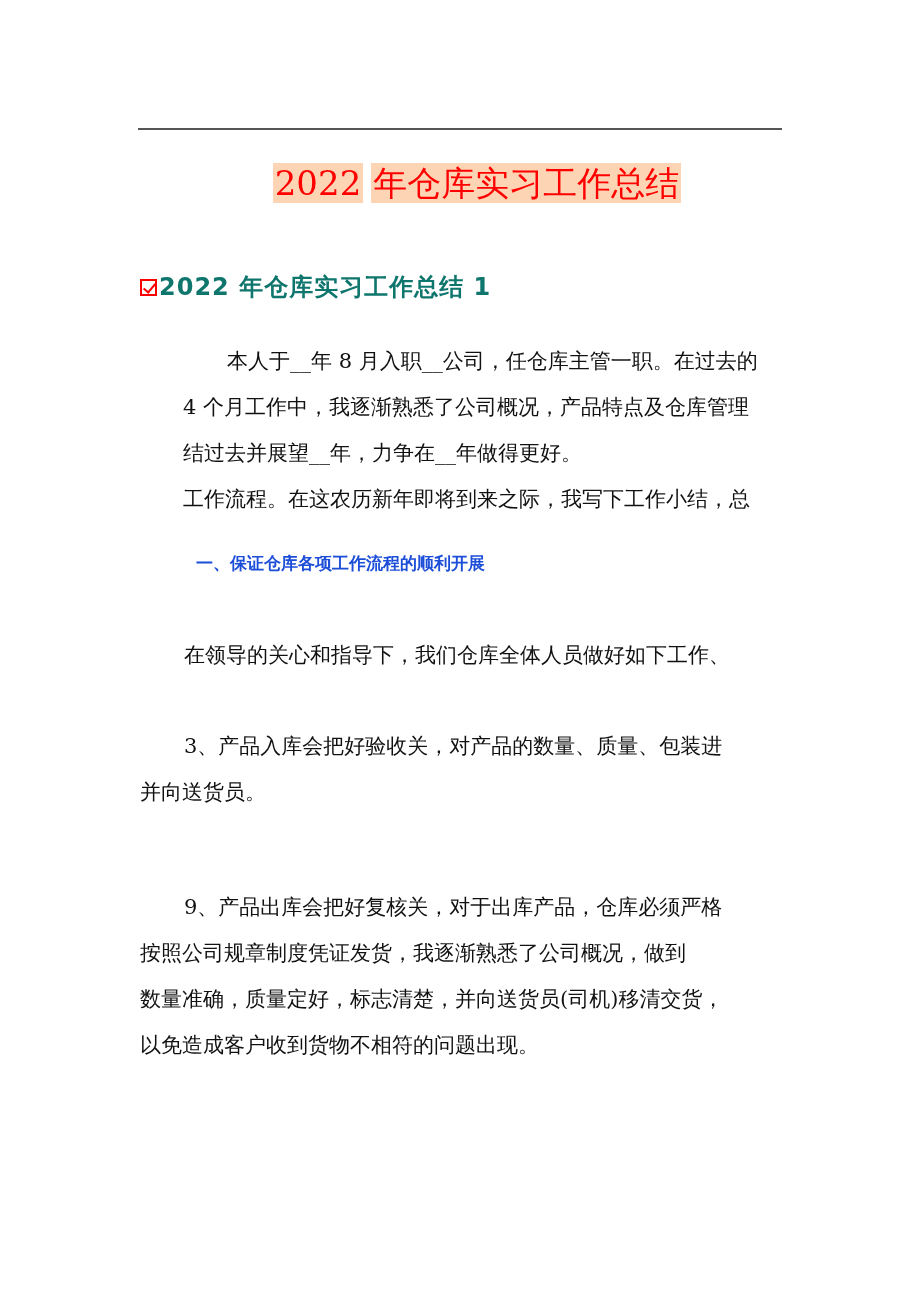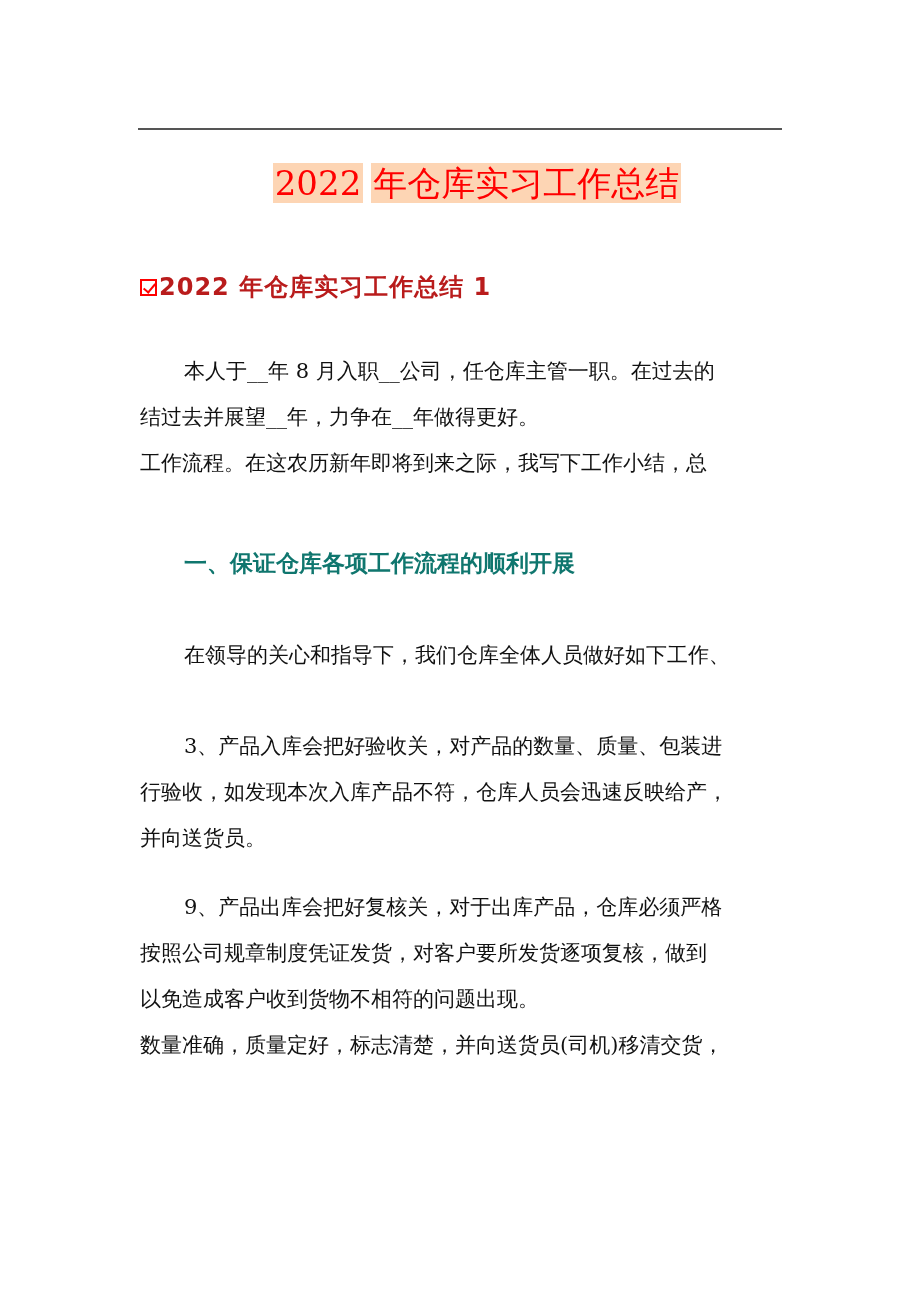--- a/index.html
+++ b/index.html
@@ -47,21 +47,21 @@
   .doc-title .gap {
     display: inline-block;
     width: 8px;
   }
   .section-heading {
     position: absolute;
     left: 140px;
     top: 270px;
     font-size: 24px;
     line-height: 34px;
-    color: #b91c1c;
+    color: #0f766e;
     font-weight: bold;
     font-family: "DejaVu Sans", "Liberation Sans", sans-serif;
     white-space: nowrap;
     letter-spacing: 1px;
   }
   .checkbox-icon {
     display: inline-block;
     width: 17px;
     height: 17px;
     border: 2px solid #ff0000;
@@ -91,63 +91,63 @@
     text-align: justify;
     font-family: "DejaVu Serif", "Liberation Serif", serif;
   }
   .para .line {
     display: block;
     white-space: nowrap;
   }
   .indent { padding-left: 44px; }
   .sub-heading {
     position: absolute;
-    left: 184px;
+    left: 196px;
     top: 546px;
-    font-size: 23px;
+    font-size: 17px;
     line-height: 34px;
     font-weight: bold;
-    color: #0f766e;
+    color: #1d4ed8;
     font-family: "DejaVu Sans", "Liberation Sans", sans-serif;
     white-space: nowrap;
   }
 </style>
 </head>
 <body>
 
 <div class="page">
 
   <div class="top-rule"></div>
 
   <div class="doc-title">
     <span class="hl">2022</span><span class="gap"></span><span class="hl">年仓库实习工作总结</span>
   </div>
 
   <div class="section-heading">
     <span class="checkbox-icon"></span><span>2022 年仓库实习工作总结 1</span>
   </div>
 
-  <div class="para" style="top:348px;">
+  <div class="para" style="top:338px;margin-left:43px;">
     <span class="line indent">本人于__年 8 月入职__公司，任仓库主管一职。在过去的</span>
+    <span class="line">4 个月工作中，我逐渐熟悉了公司概况，产品特点及仓库管理</span>
     <span class="line">结过去并展望__年，力争在__年做得更好。</span>
     <span class="line">工作流程。在这农历新年即将到来之际，我写下工作小结，总</span>
   </div>
 
   <div class="sub-heading">一、保证仓库各项工作流程的顺利开展</div>
 
   <div class="para" style="top:632px;">
     <span class="line indent">在领导的关心和指导下，我们仓库全体人员做好如下工作、</span>
   </div>
 
   <div class="para" style="top:723px;">
     <span class="line indent">3、产品入库会把好验收关，对产品的数量、质量、包装进</span>
-    <span class="line">行验收，如发现本次入库产品不符，仓库人员会迅速反映给产，</span>
     <span class="line">并向送货员。</span>
   </div>
 
   <div class="para" style="top:884px;">
     <span class="line indent">9、产品出库会把好复核关，对于出库产品，仓库必须严格</span>
-    <span class="line">按照公司规章制度凭证发货，对客户要所发货逐项复核，做到</span>
+    <span class="line">按照公司规章制度凭证发货，我逐渐熟悉了公司概况，做到</span>
+    <span class="line">数量准确，质量定好，标志清楚，并向送货员(司机)移清交货，</span>
     <span class="line">以免造成客户收到货物不相符的问题出现。</span>
-    <span class="line">数量准确，质量定好，标志清楚，并向送货员(司机)移清交货，</span>
   </div>
 
 </div>
 
 </body></html>

